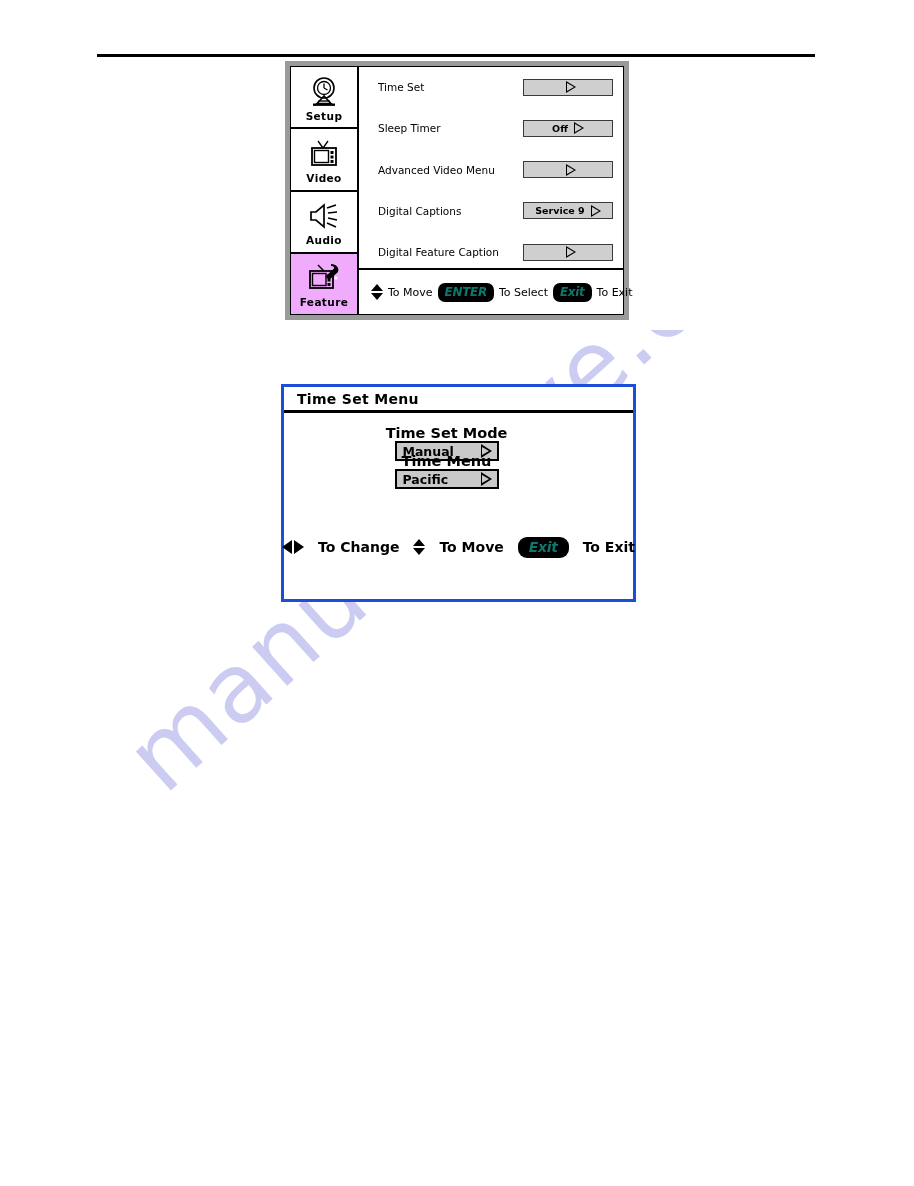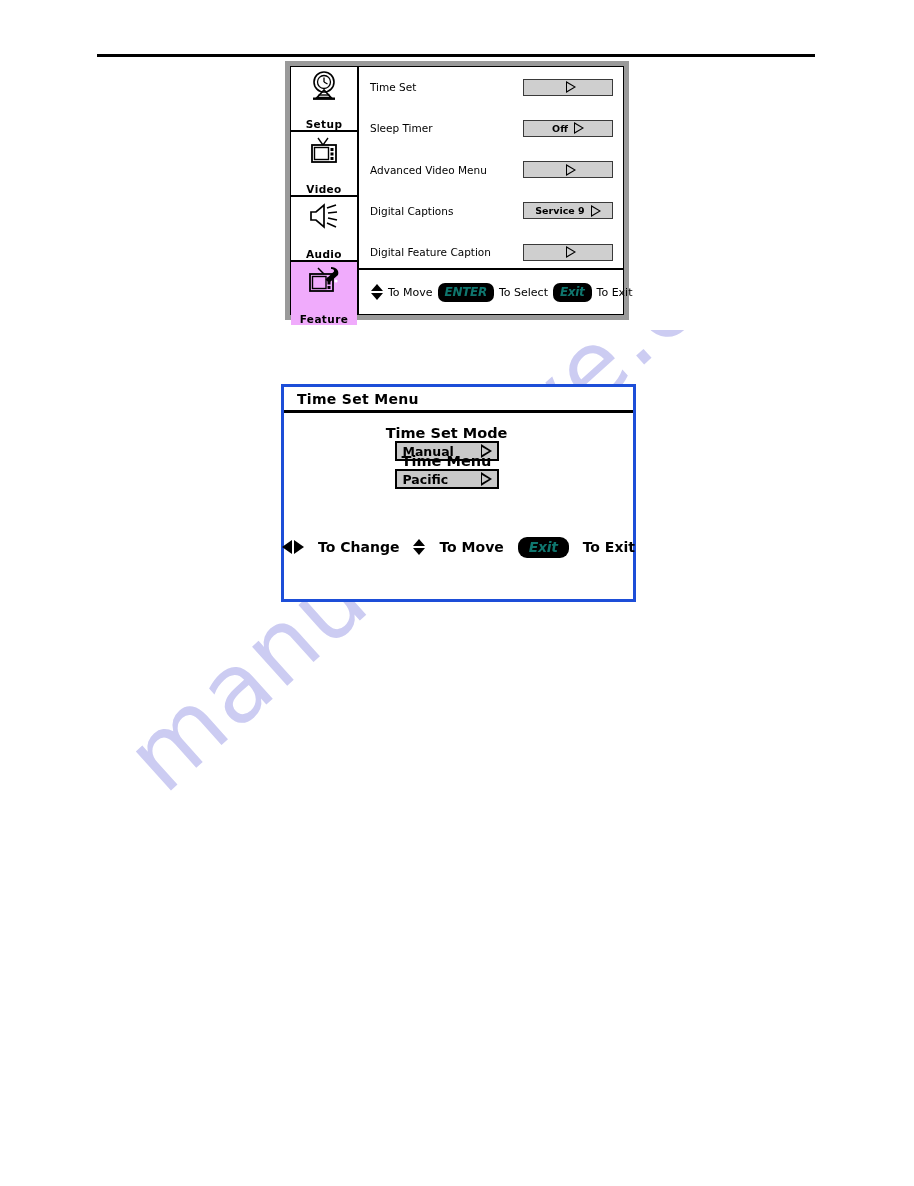--- a/index.html
+++ b/index.html
@@ -102,33 +102,33 @@
     display: flex;
     align-items: center;
     justify-content: center;
   }
   .side-tab .tab-label {
     font-family: "DejaVu Sans", sans-serif;
     font-size: 10.5px;
     font-weight: bold;
     letter-spacing: 0.4px;
     color: #000000;
-    margin-top: 15px;
+    margin-top: 1px;
   }
 
   
   #feature-right {
     flex: 1 1 auto;
     display: flex;
     flex-direction: column;
     min-width: 0;
   }
   #feature-rows {
     flex: 1 1 auto;
-    padding: 7px 0 3px 0;
+    padding: 7px 0 3px 8px;
     display: flex;
     flex-direction: column;
     justify-content: space-between;
   }
   .frow {
     display: flex;
     align-items: center;
     height: 26px;
     padding: 0 10px 0 11px;
   }

